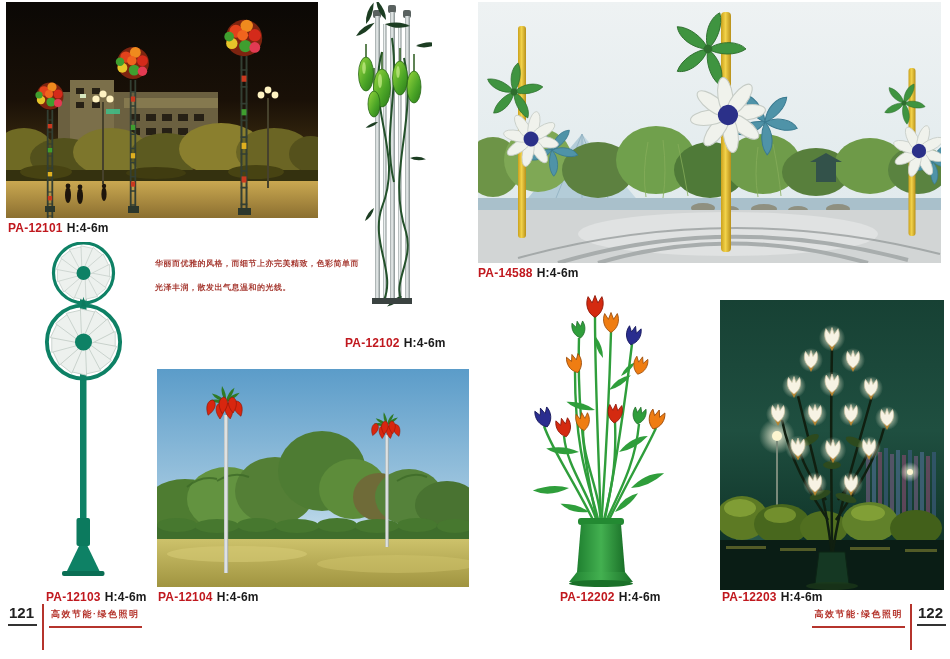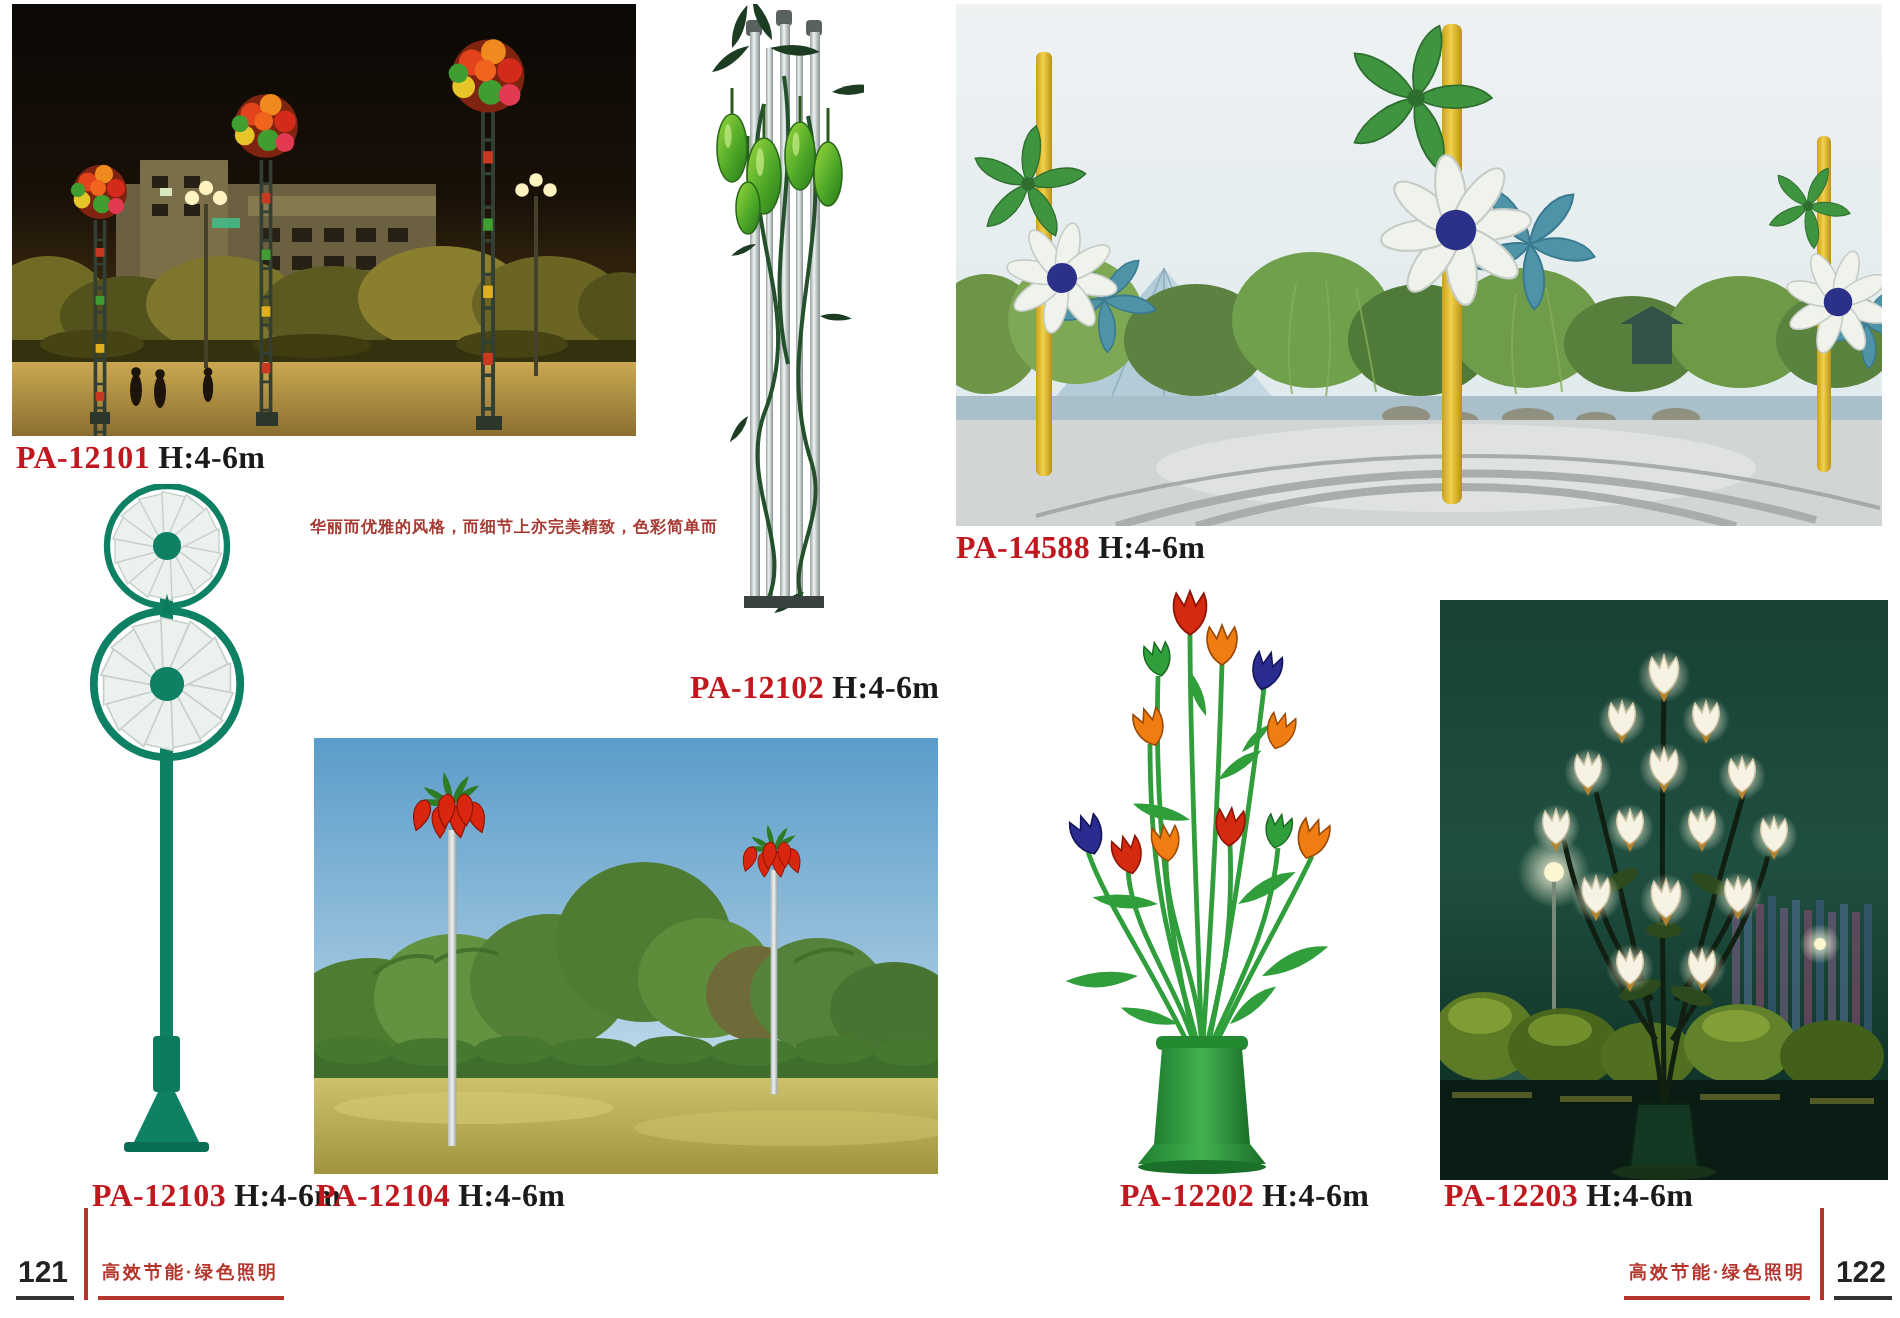--- a/index.html
+++ b/index.html
@@ -1,25 +1,25 @@
 <!DOCTYPE html>
 <html><head>
 <meta charset="utf-8">
 <style>
   html,body{margin:0;padding:0;background:#ffffff;}
   .page{position:relative;width:950px;height:659px;background:#ffffff;overflow:hidden;
         font-family:"Liberation Sans", sans-serif;}
   .abs{position:absolute;}
   figure{margin:0;padding:0;}
-  .plabel{white-space:nowrap;font-size:16px;letter-spacing:0.2px;font-family:Liberation Serif, serif;}
+  .plabel{white-space:nowrap;font-size:12px;letter-spacing:0.2px;}
   .plabel .code{color:#c0181e;font-weight:bold;}
   .plabel .hgt{color:#1a1a1a;font-weight:bold;margin-left:4px;}
   .desc{color:#a73b33;font-weight:bold;font-size:8px;line-height:23.5px;letter-spacing:0.5px;}
   .desc div{white-space:nowrap;}
-  .footer{display:flex;align-items:flex-end;}
+  .footer{display:flex;align-items:flex-start;}
   .pagenum{font-size:15px;font-weight:bold;color:#222;border-bottom:2px solid #333;padding:0 3px 3px 1px;}
   .fdiv{width:2px;height:46px;background:#b5342c;margin:0 5px;flex:0 0 auto;}
   .slogan{font-size:9px;font-weight:bold;color:#b5342c;letter-spacing:1.5px;
           border-bottom:2px solid #b5342c;padding:4px 2px 5px 2px;white-space:nowrap;}
 </style>
 </head>
 <body>
 
 <div class="page">
 
@@ -189,20 +189,21 @@
       </g>
       <rect x="20" y="296" width="40" height="6" fill="#3a4240"></rect>
     </svg>
   </figure>
   <div class="plabel abs" style="left:345px;top:336px">
     <span class="code">PA-12102</span><span class="hgt">H:4-6m</span>
   </div>
 
   <div class="desc abs" style="left:155px;top:252px">
     <div>华丽而优雅的风格，而细节上亦完美精致，色彩简单而</div>
+    <div>光泽丰润，散发出气息温和的光线。</div>
   </div>
 
   <figure class="abs" style="left:20px;top:242px;width:130px;height:345px">
     <svg width="130" height="345" viewBox="0 0 130 345">
       <defs>
         <path id="p3b" d="M0 -1.5 L 26 -8.5 L 26 3.5 L 0 4 Z"></path>
         <g id="p3wheel">
           <g fill="#edf1ee" stroke="#c6d0ca" stroke-width="0.7">
             <use href="#p3b"></use>
               <use href="#p3b" transform="rotate(25.7)"></use>

